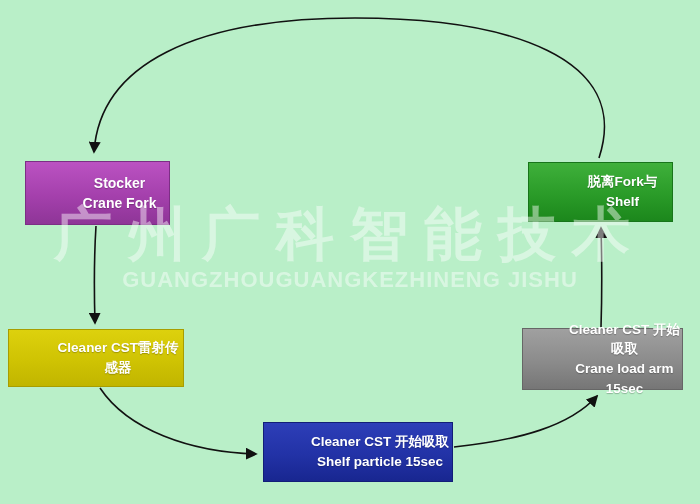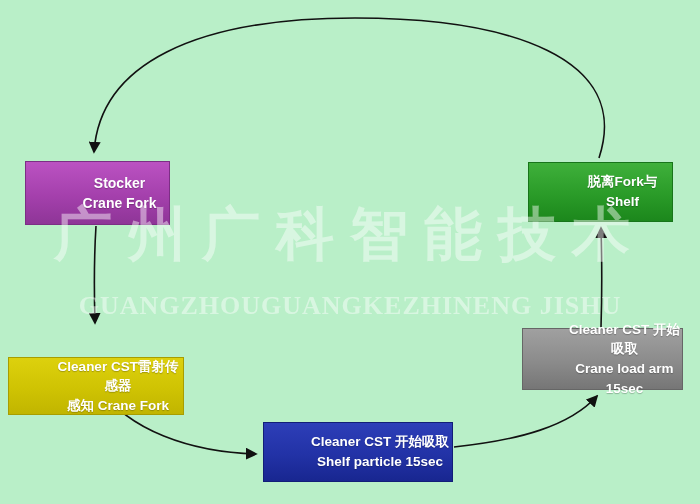--- a/index.html
+++ b/index.html
@@ -40,21 +40,20 @@
   }
   .node-detach {
     left: 528px; top: 162px; width: 145px; height: 60px;
     background: linear-gradient(180deg, #3fb03b 0%, #2a9b28 55%, #1c871c 100%);
     border: 1px solid #17751a;
   }
   .node-sensor {
     left: 8px; top: 329px; width: 176px; height: 58px;
     background: linear-gradient(180deg, #ddd10d 0%, #cfc303 55%, #c1b500 100%);
     border: 1px solid #a89d00;
-    margin-top: 28px;
   }
   .node-shelf {
     left: 522px; top: 328px; width: 161px; height: 62px;
     background: linear-gradient(180deg, #a0a0a0 0%, #8b8b8b 55%, #767676 100%);
     border: 1px solid #666666;
   }
   .node-fork {
     left: 263px; top: 422px; width: 190px; height: 60px;
     background: linear-gradient(180deg, #2d3eb8 0%, #2232a6 55%, #182690 100%);
     border: 1px solid #121e78;
@@ -69,24 +68,23 @@
     pointer-events: none;
     white-space: nowrap;
     z-index: 5;
   }
   .watermark-cn {
     top: 196px;
     font-size: 58px;
     letter-spacing: 16px;
   }
   .watermark-en {
-    top: 291px;
-    font-size: 26px;
+    top: 267px;
+    font-size: 22px;
     letter-spacing: 1px;
-    font-family: Liberation Serif, serif;
   }
 </style>
 </head>
 <body>
 
 <div id="canvas">
 
   <svg class="arrows" viewBox="0 0 700 504" xmlns="http://www.w3.org/2000/svg">
     <defs>
       <marker id="arrowhead" viewBox="0 0 10 10" refX="8.5" refY="5" markerWidth="7.5" markerHeight="7.5" orient="auto-start-reverse">
@@ -104,21 +102,20 @@
     <span>Stocker</span>
     <span>Crane Fork</span>
   </div>
 
   <div class="node node-detach">
     <span>脱离Fork与Shelf</span>
   </div>
 
   <div class="node node-sensor">
     <span>Cleaner CST雷射传感器</span>
-    <span>感知 Crane Fork</span>
   </div>
 
   <div class="node node-shelf">
     <span>Cleaner CST 开始吸取</span>
     <span>Crane load arm 15sec</span>
   </div>
 
   <div class="node node-fork">
     <span>Cleaner CST 开始吸取</span>
     <span>Shelf particle 15sec</span>

